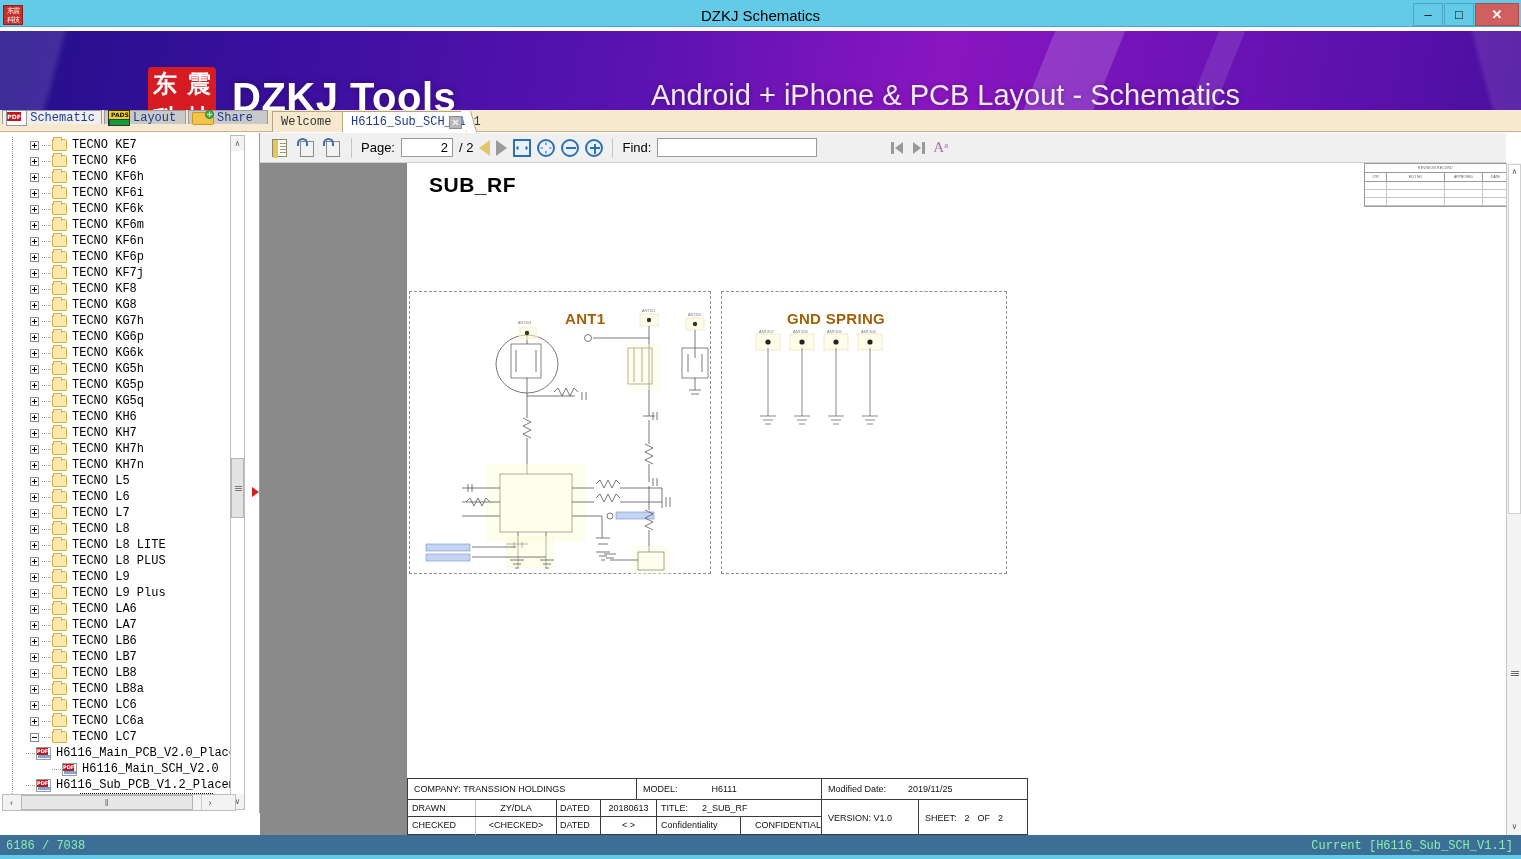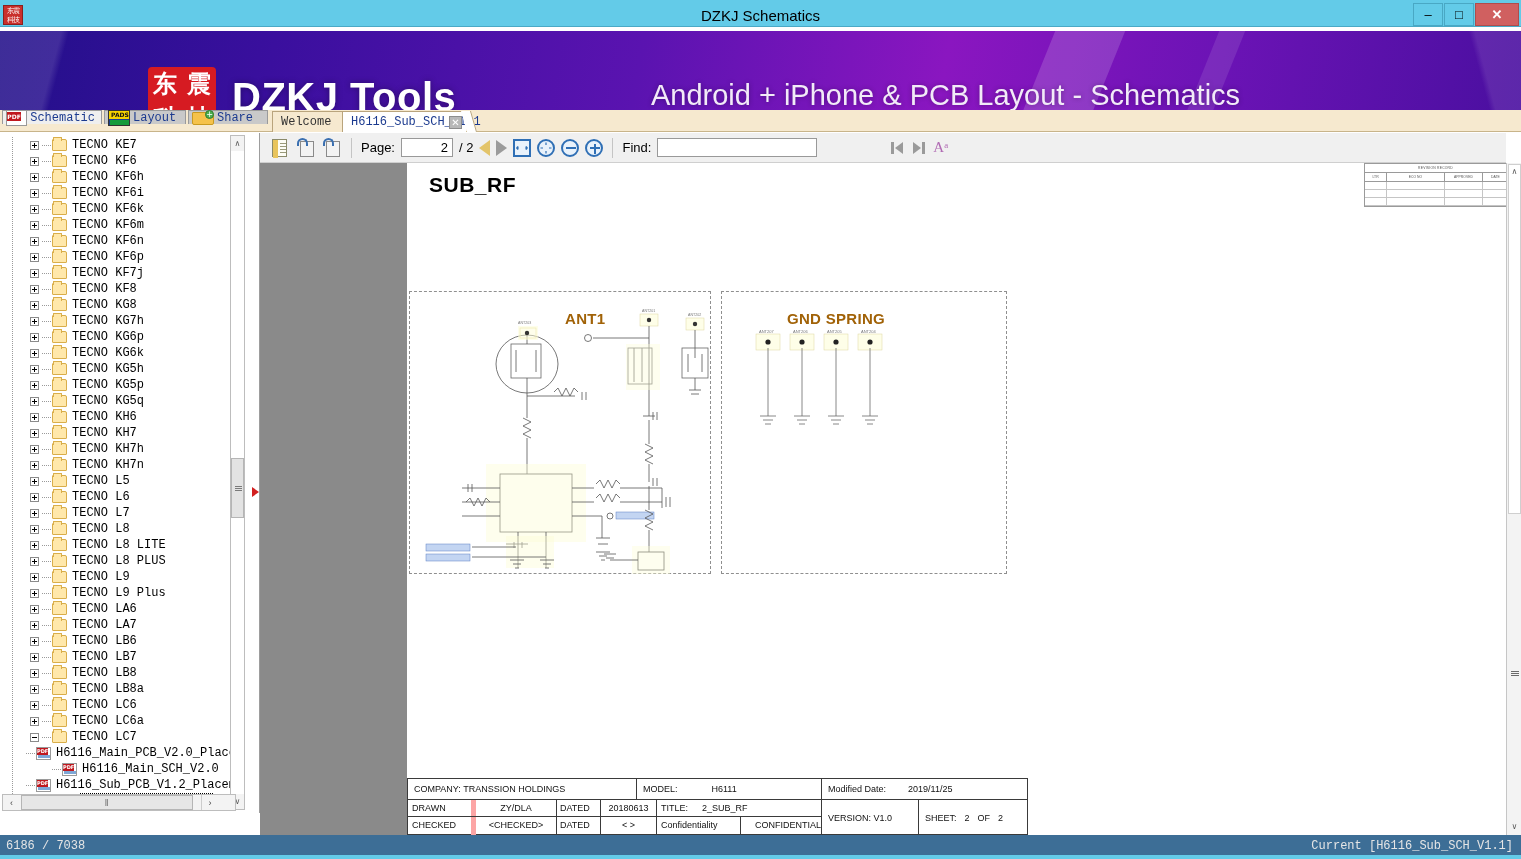--- a/index.html
+++ b/index.html
@@ -361,21 +361,21 @@
   #tb-row1 { display:flex; height: 21px; border-bottom: 1px solid #3a3a3a; }
   #tb-company { width: 229px; border-right: 1px solid #3a3a3a; padding: 5px 0 0 6px; }
   #tb-model   { width: 185px; border-right: 1px solid #3a3a3a; padding: 5px 0 0 6px; }
   #tb-model span.v { margin-left: 34px; }
   #tb-moddate { flex: 1; padding: 5px 0 0 6px; }
   #tb-moddate span.v { margin-left: 22px; }
   #tb-row2 { display:flex; height: 35px; }
   #tb-left { width: 414px; border-right: 1px solid #3a3a3a; }
   .tb-lrow { display:flex; height: 17px; border-bottom: 1px solid #3a3a3a; }
   .tb-lrow:last-child { border-bottom: none; height: 18px; }
-  .tb-c1 { width: 68px; border-right:5px solid #fca5a5; padding: 3px 0 0 4px; }
+  .tb-c1 { width: 68px; border-right:1px solid #fca5a5; padding: 3px 0 0 4px; }
   .tb-c2 { width: 81px; border-right:1px solid #3a3a3a; padding: 3px 0 0 0; text-align:center; }
   .tb-c3 { width: 44px; border-right:1px solid #3a3a3a; padding: 3px 0 0 3px; }
   .tb-c4 { width: 56px; border-right:1px solid #3a3a3a; padding: 3px 0 0 0; text-align:center; }
   .tb-c5 { flex:1; padding: 3px 0 0 4px; }
   .tb-c5 span.v { margin-left: 14px; }
   .tb-c5b { width: 84px; border-right:1px solid #3a3a3a; padding: 3px 0 0 4px; }
   .tb-c6 { flex:1; padding: 3px 0 0 0; text-align:right; }
   #tb-version { width: 97px; border-right:1px solid #3a3a3a; display:flex; align-items:center; padding-left:6px; }
   #tb-sheet { flex:1; display:flex; align-items:center; padding-left:6px; gap:8px; }
 
@@ -395,21 +395,21 @@
   .vv-arrow {
     position: absolute; left: 1px; width: 13px; height: 15px;
     display:flex; align-items:center; justify-content:center; font-size:8px; color:#5a5a5a;
   }
   #vv-up { top: 1px; }
   #vv-down { bottom: 1px; }
 
   
   #statusbar {
     position: absolute; left: 0; bottom: 0; width: 1521px; height: 24px;
-    background: #3d6e96; color: #e5e5e5;
+    background: #3d6e96; color: #86efac;
     font-family: "Liberation Mono", monospace; font-size: 12px;
   }
   #status-left { position: absolute; left: 6px; top: 4px; }
   #status-right { position: absolute; right: 8px; top: 4px; }
   #statusbar::after {
     content:""; position:absolute; left:0; bottom:0; width:1521px; height:4px; background:#63cbe8;
   }
   svg { display: block; }
 </style>
 </head>

